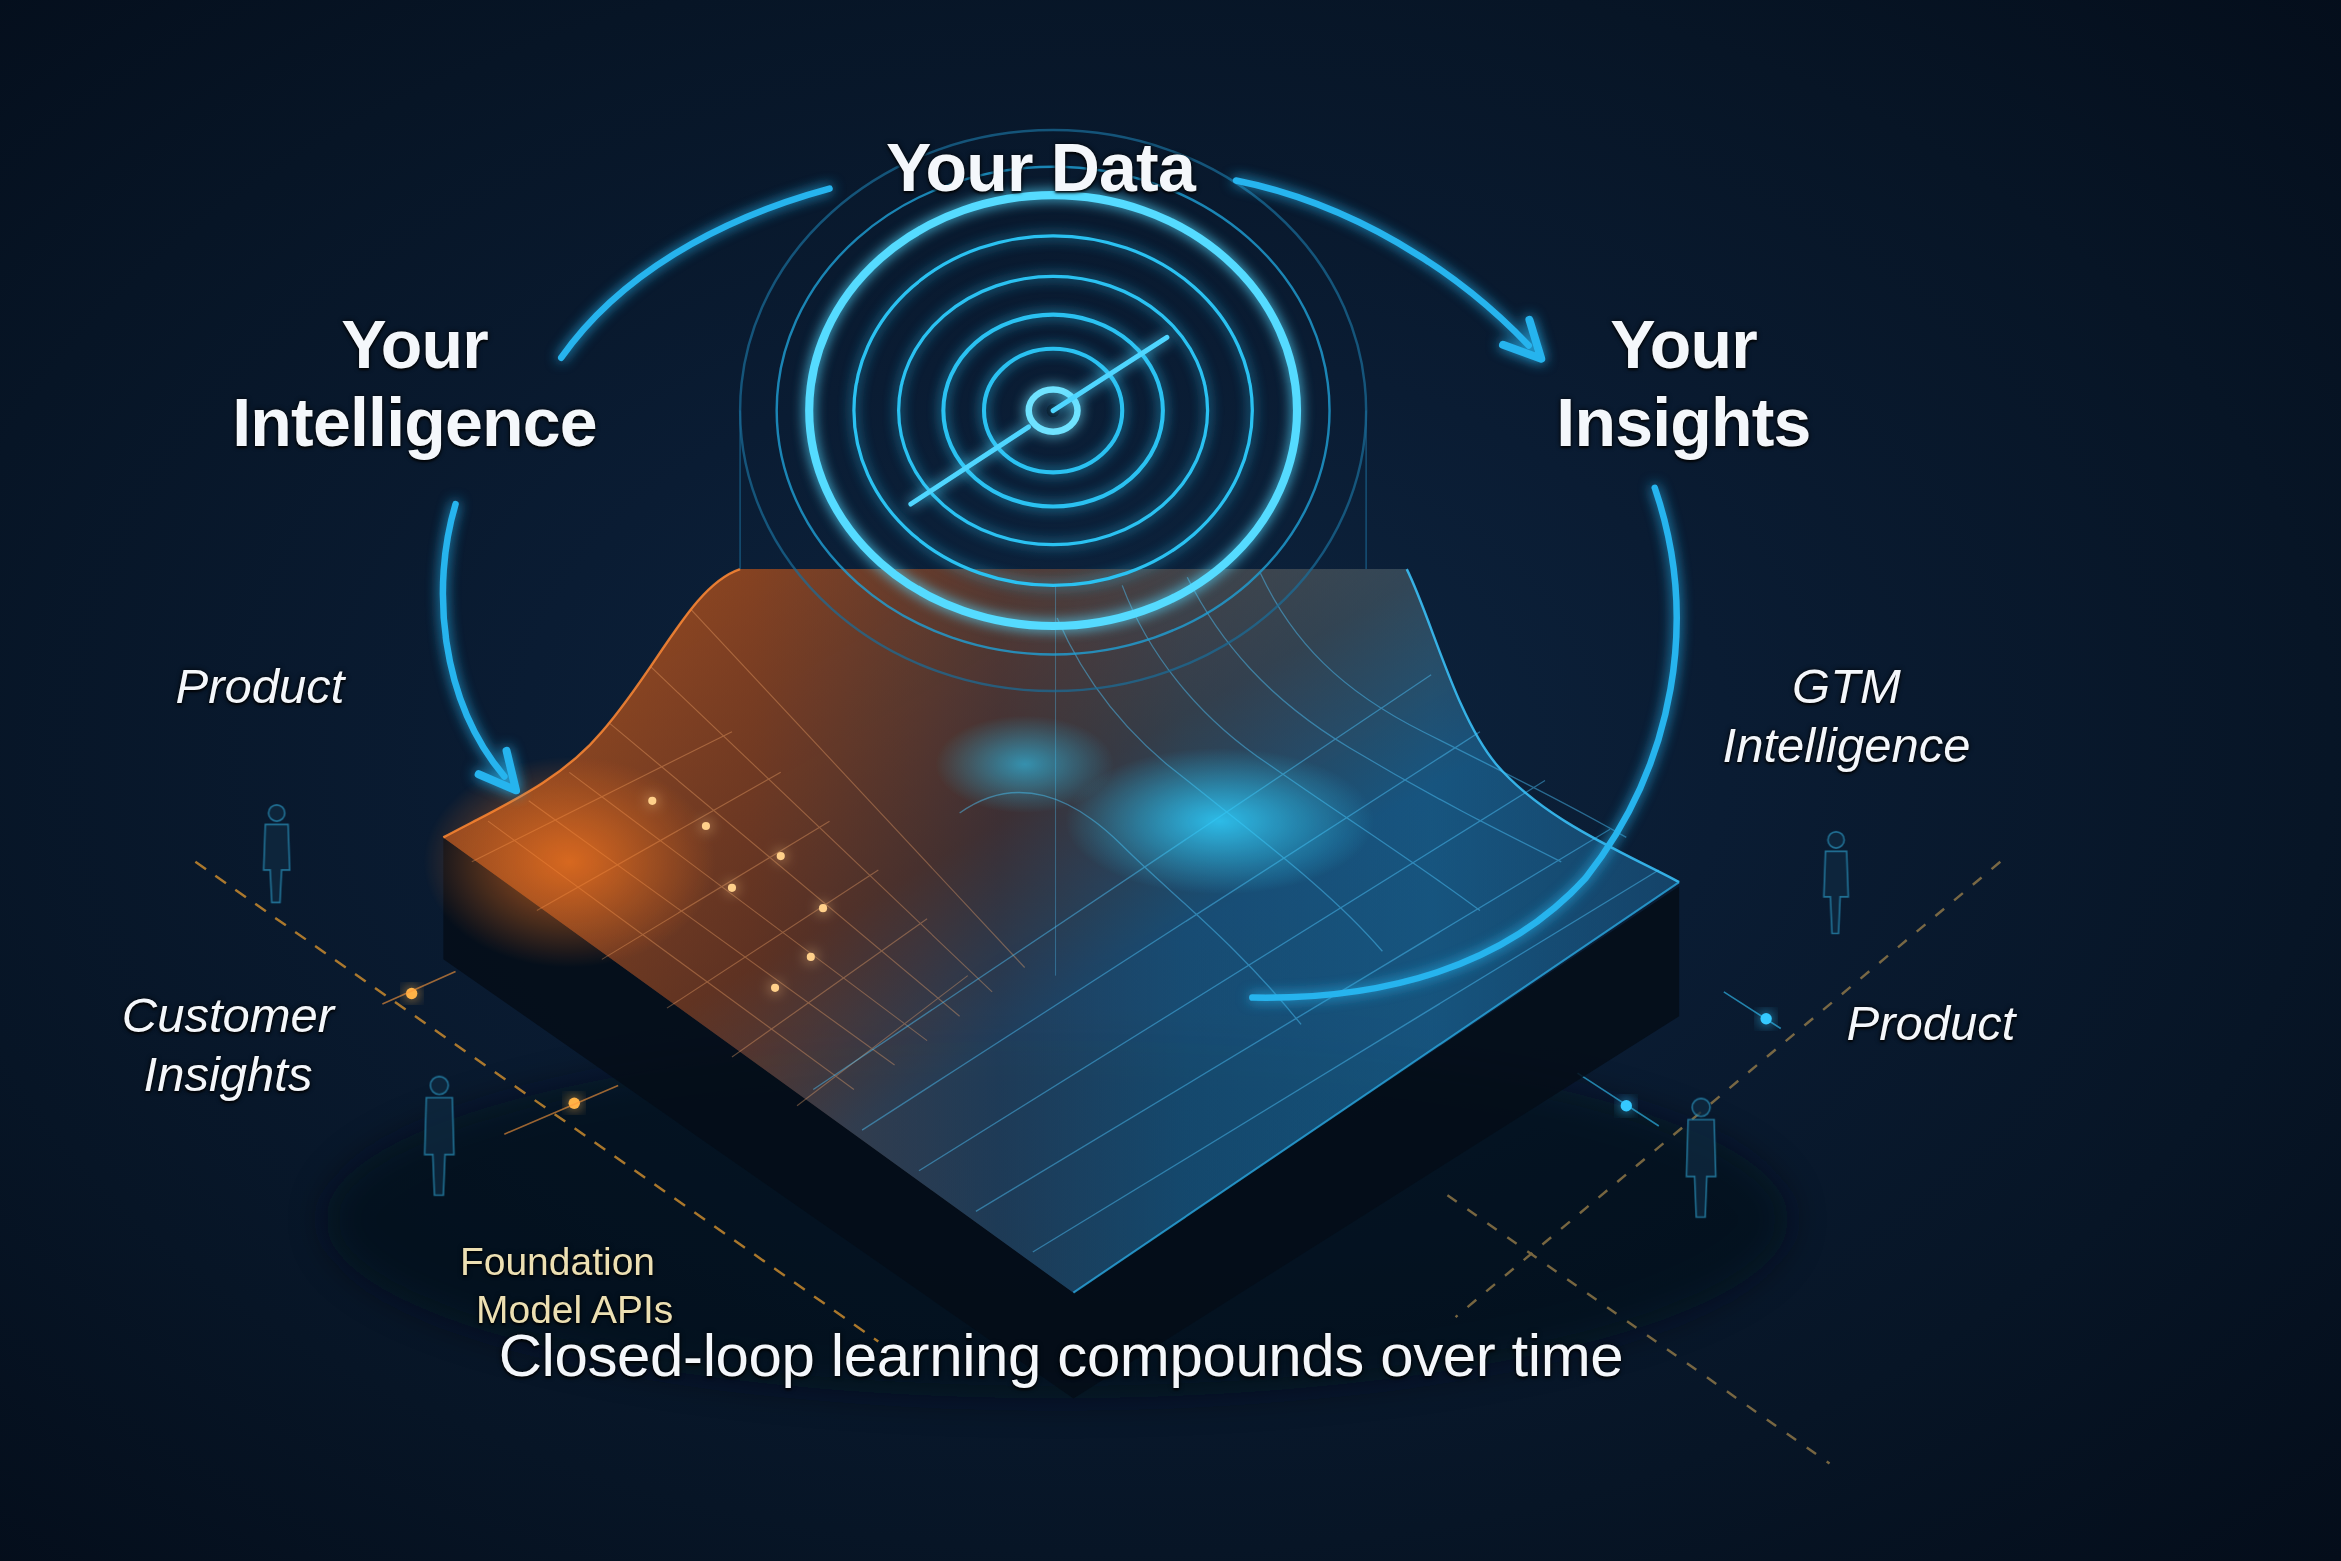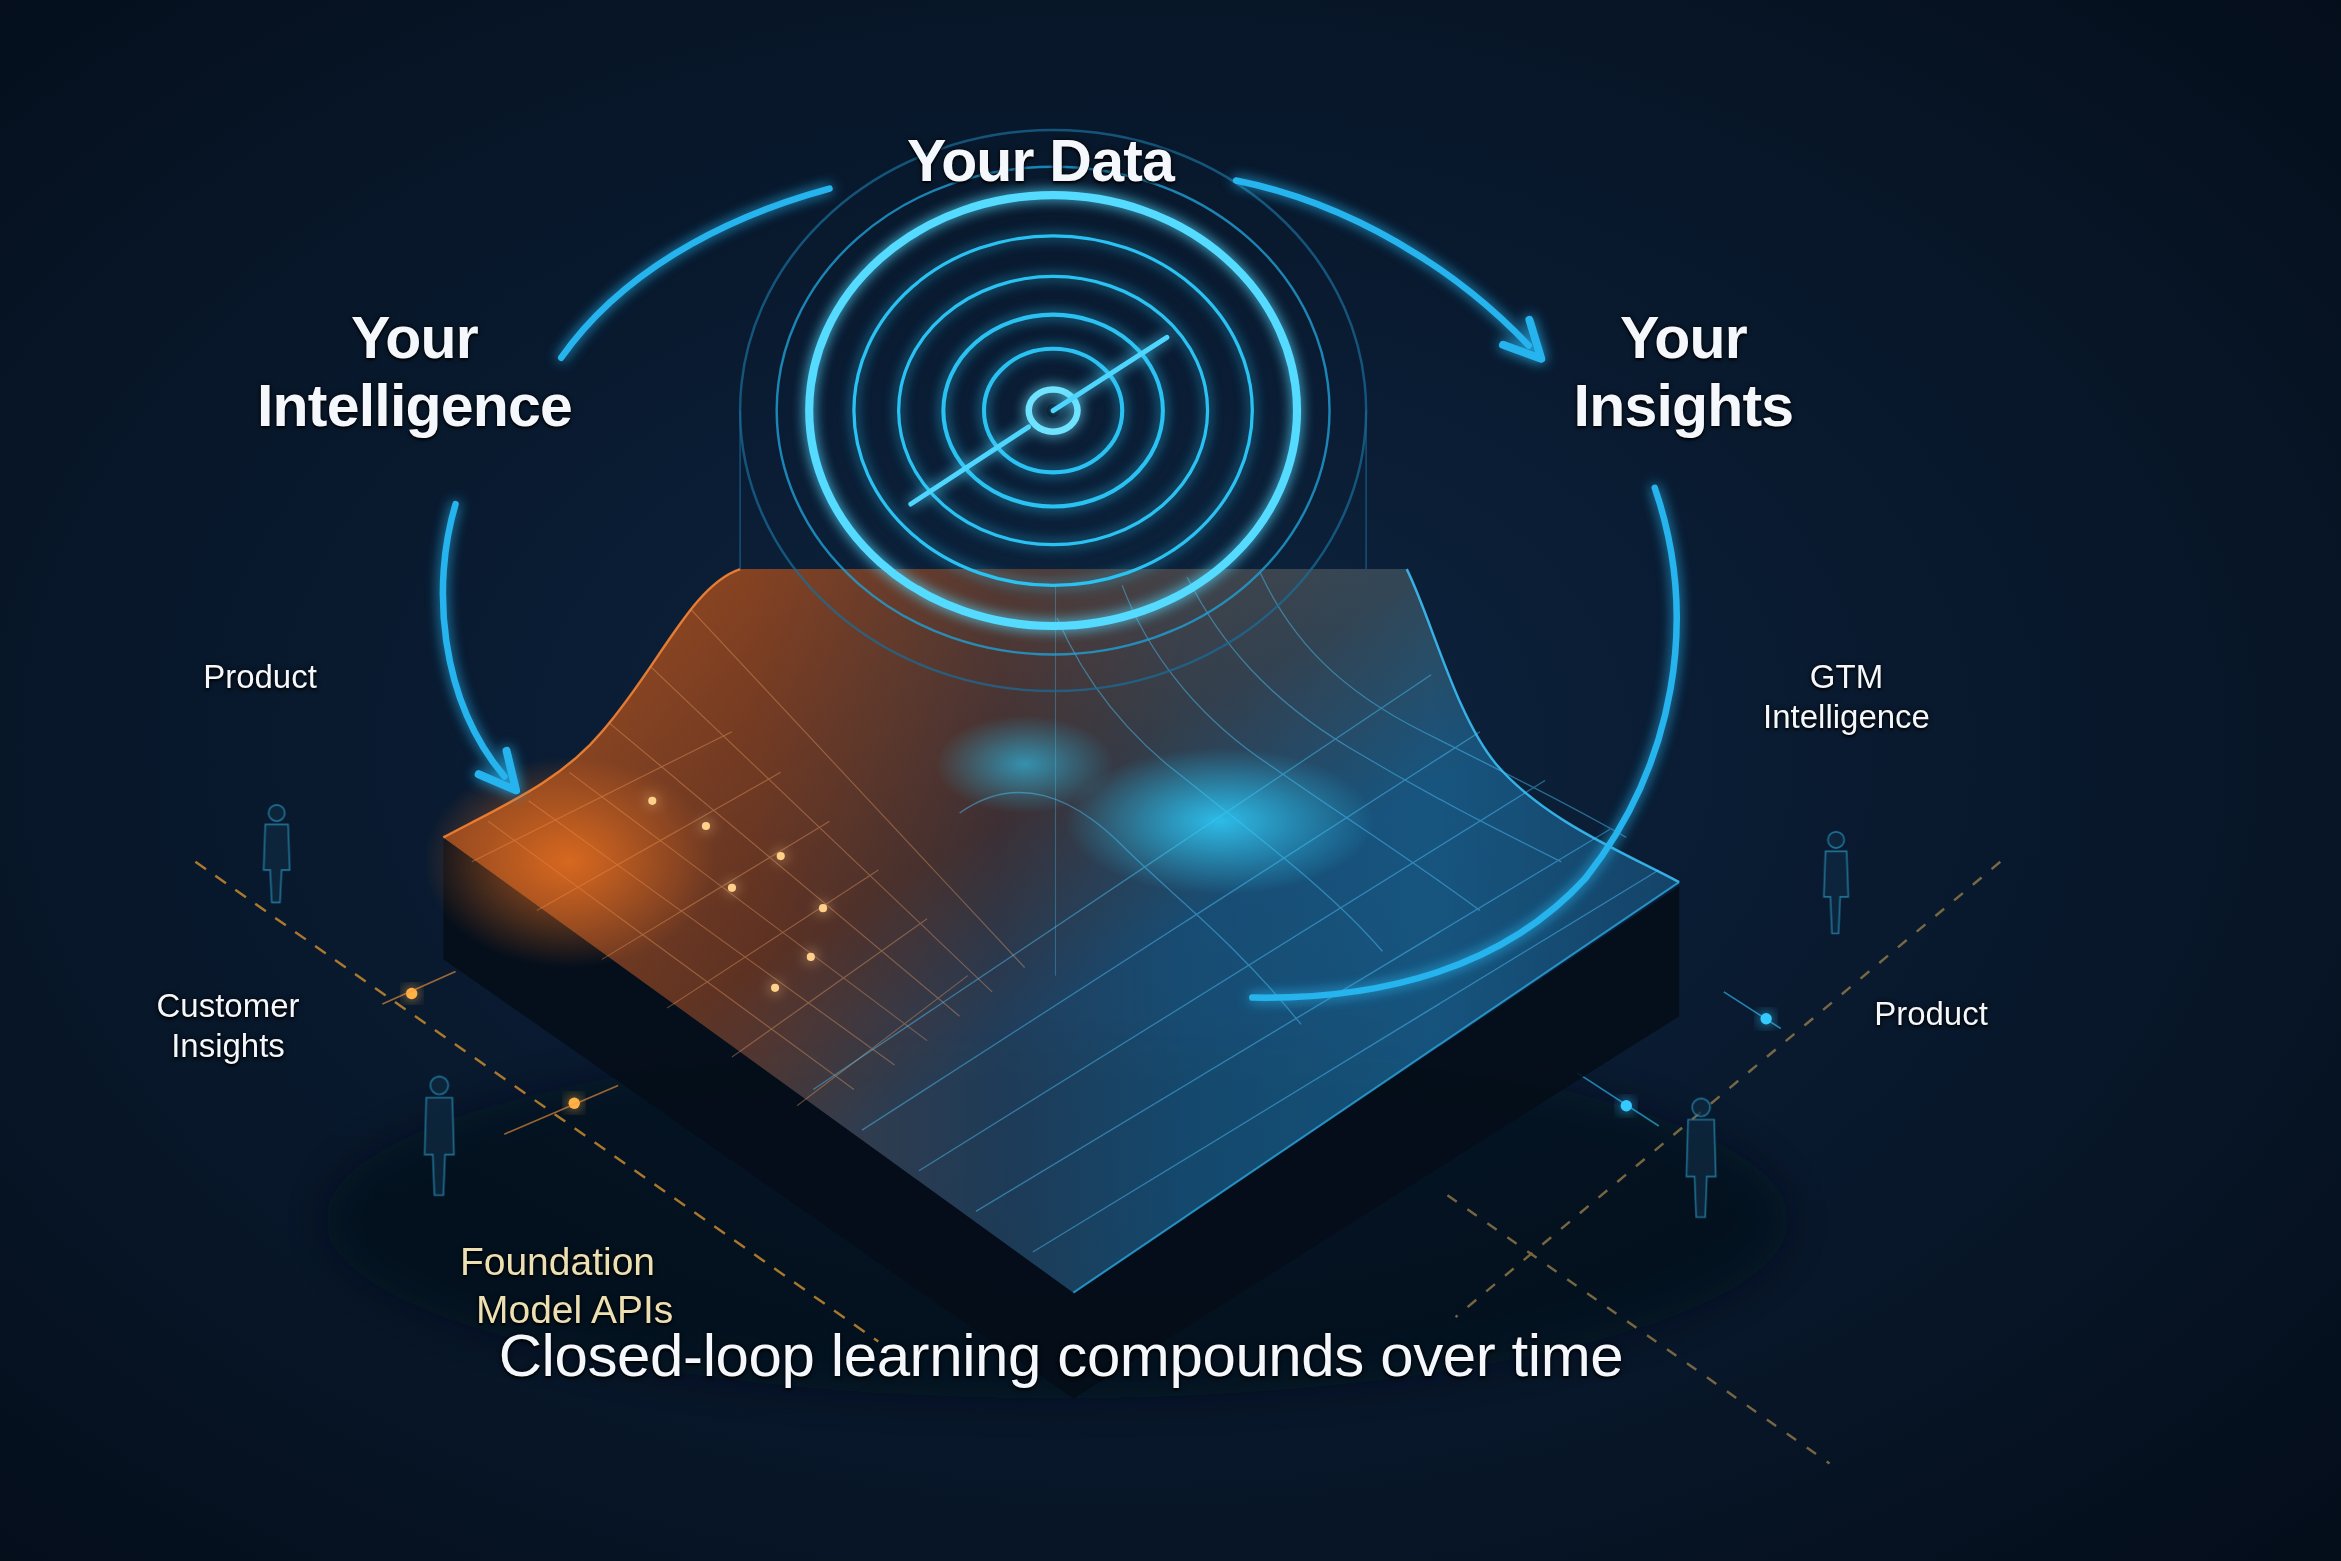--- a/index.html
+++ b/index.html
@@ -9,22 +9,22 @@
     background: radial-gradient(ellipse at 48% 48%, #0d2540 0%, #0a1c33 35%, #071526 70%, #040d1a 100%);
   }
   svg.art { position: absolute; left: 0; top: 0; width: 2342px; height: 1561px; }
   .label {
     position: absolute; color: #f4f7fb; text-align: center;
     font-family: "Liberation Sans", "DejaVu Sans", sans-serif;
     text-shadow: 0 0 4.9px rgba(0,0,0,0.9), 0 1.6px 2.4px rgba(0,0,0,0.8);
     white-space: nowrap; line-height: 1.15;
   }
   .label span { display: block; }
-  .big { font-size: 59px; font-weight: 600; letter-spacing: -0.8px; }
-  .mid { font-size: 33px; font-weight: 500; line-height: 1.2; }
+  .big { font-size: 68px; font-weight: 600; letter-spacing: -0.8px; }
+  .mid { font-size: 49px; font-weight: 500; line-height: 1.2; font-style: italic; }
   .small { font-size: 39px; font-weight: 400; line-height: 1.22; }
   .caption { font-size: 60px; font-weight: 400; letter-spacing: -0.4px; }
 
   #lbl-your-data { left: 829px; top: 128px; width: 423px; }
   #lbl-your-intelligence { left: 203px; top: 305px; width: 423px; }
   #lbl-your-advantage { left: 1472px; top: 305px; width: 423px; }
   #lbl-product-telemetry { left: 122px; top: 657px; width: 276px; }
   #lbl-gtm-intelligence { left: 1700px; top: 657px; width: 293px; }
   #lbl-customer-insights { left: 98px; top: 986px; width: 260px; }
   #lbl-product-decisions { left: 1797px; top: 994px; width: 268px; }

